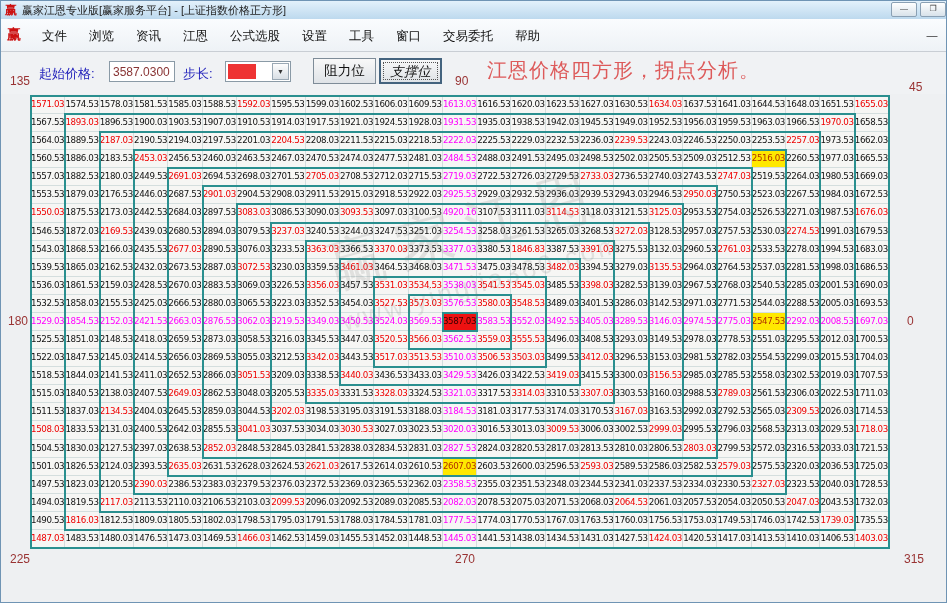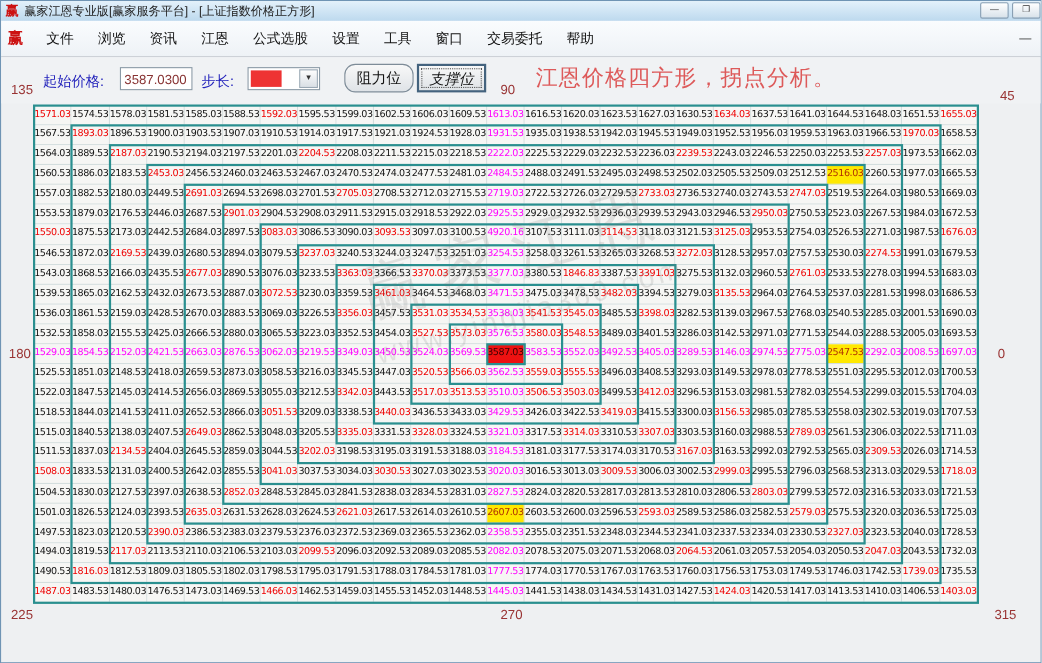--- a/index.html
+++ b/index.html
@@ -26,21 +26,21 @@
   #toolbar { position:absolute; left:0; top:51px; width:947px; height:42px; background:#f0f2f4; }
   .tb-label-blue { position:absolute; font-size:13px; color:#2222bb; }
   #start-price-input { position:absolute; left:108px; top:9px; width:66px; height:21px; border:1px solid #8a9aa6;
     background:#fff; font-size:12px; color:#883333; padding-left:3px; font-family:"Liberation Sans",sans-serif; }
   #step-combo { position:absolute; left:224px; top:9px; width:66px; height:21px; background:#fff; border:1px solid #8a9aa6; }
   #step-swatch { position:absolute; left:2px; top:2px; width:28px; height:15px; background:#ee3333; }
   #combo-arrow-btn { position:absolute; right:1px; top:1px; width:17px; height:17px;
     background:linear-gradient(#fdfdfd,#d9dfe5); border:1px solid #9aa8b4; font-size:7px; color:#333; text-align:center; line-height:16px; }
   .tb-btn { position:absolute; top:6px; height:26px; background:linear-gradient(#f8f8f8,#dfe3e7); border:1px solid #7e8c98;
     font-size:13.5px; color:#111; text-align:center; line-height:23px; font-family:"Liberation Sans",sans-serif; }
-  #btn-resist { left:312px; width:63px;border-radius:10px; }
+  #btn-resist { left:312px; width:63px; }
   #btn-support { left:378px; width:63px; border:2px solid #44637e;font-style:italic; }
   #btn-support .focus-rect { position:absolute; left:2px; top:2px; right:2px; bottom:2px; border:1px dotted #555; }
   #headline { position:absolute; left:486px; top:5px; font-size:20px; color:#dd5a5a; letter-spacing:1px; }
 
   
   .angle-label { position:absolute; font-size:12px; color:#993333; z-index:6; }
   #lbl-135 { left:9px;  top:73px; }
   #lbl-90  { left:454px; top:73px; }
   #lbl-45  { left:908px; top:79px; }
   #lbl-180 { left:7px;  top:313px; }

